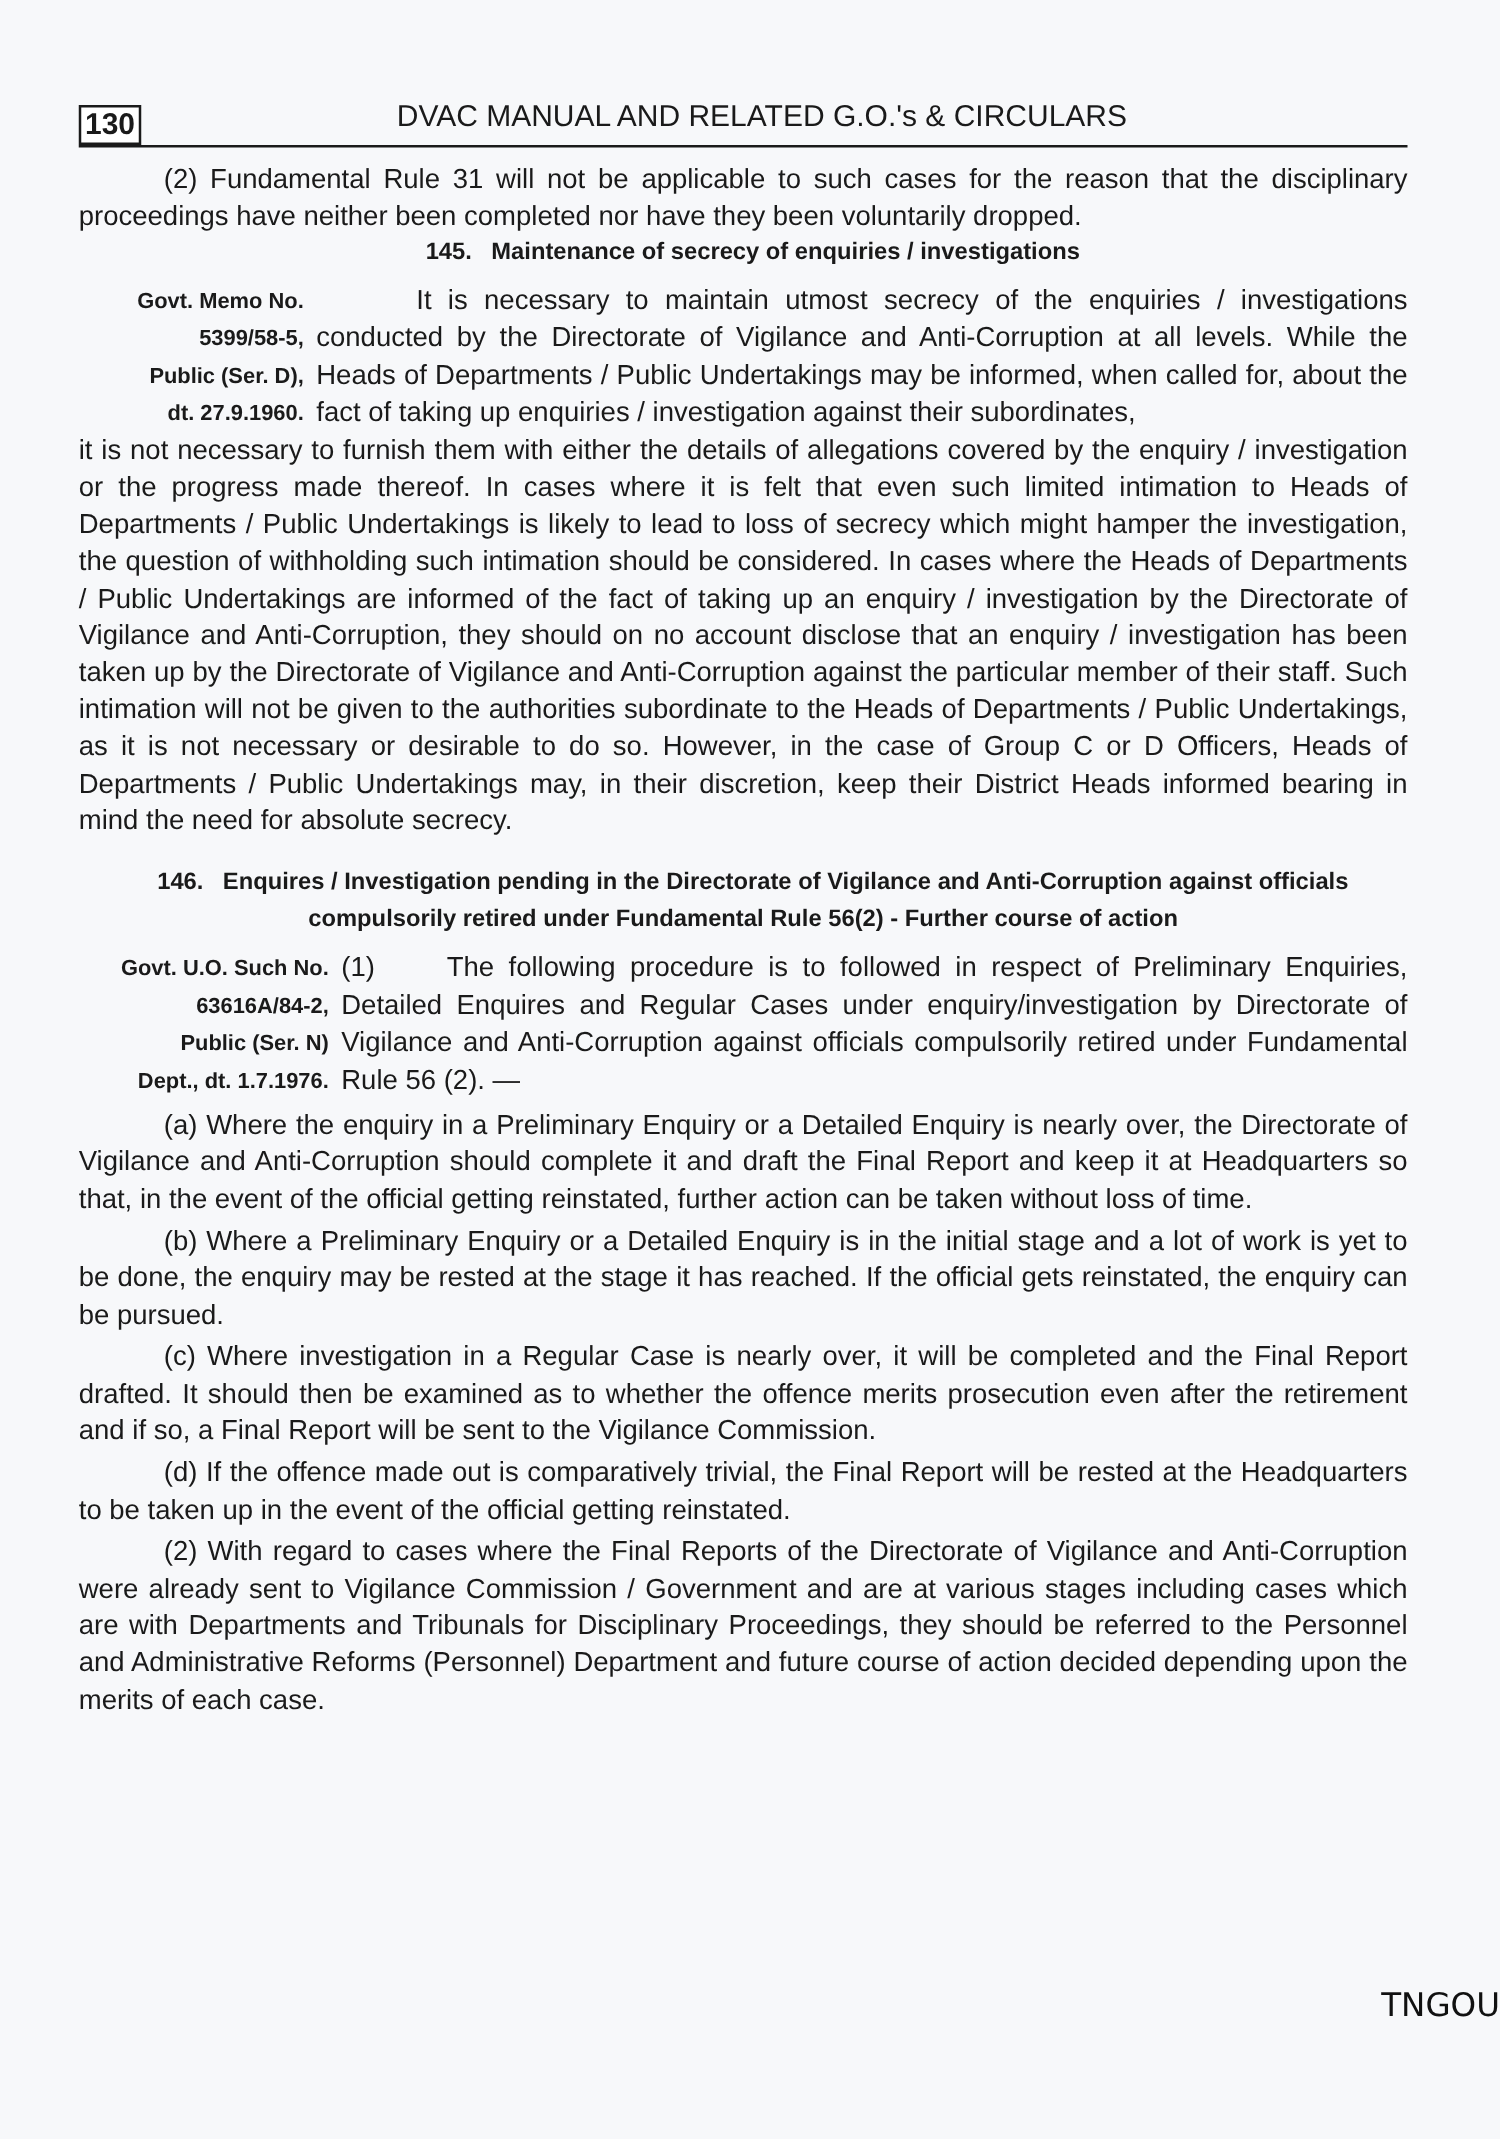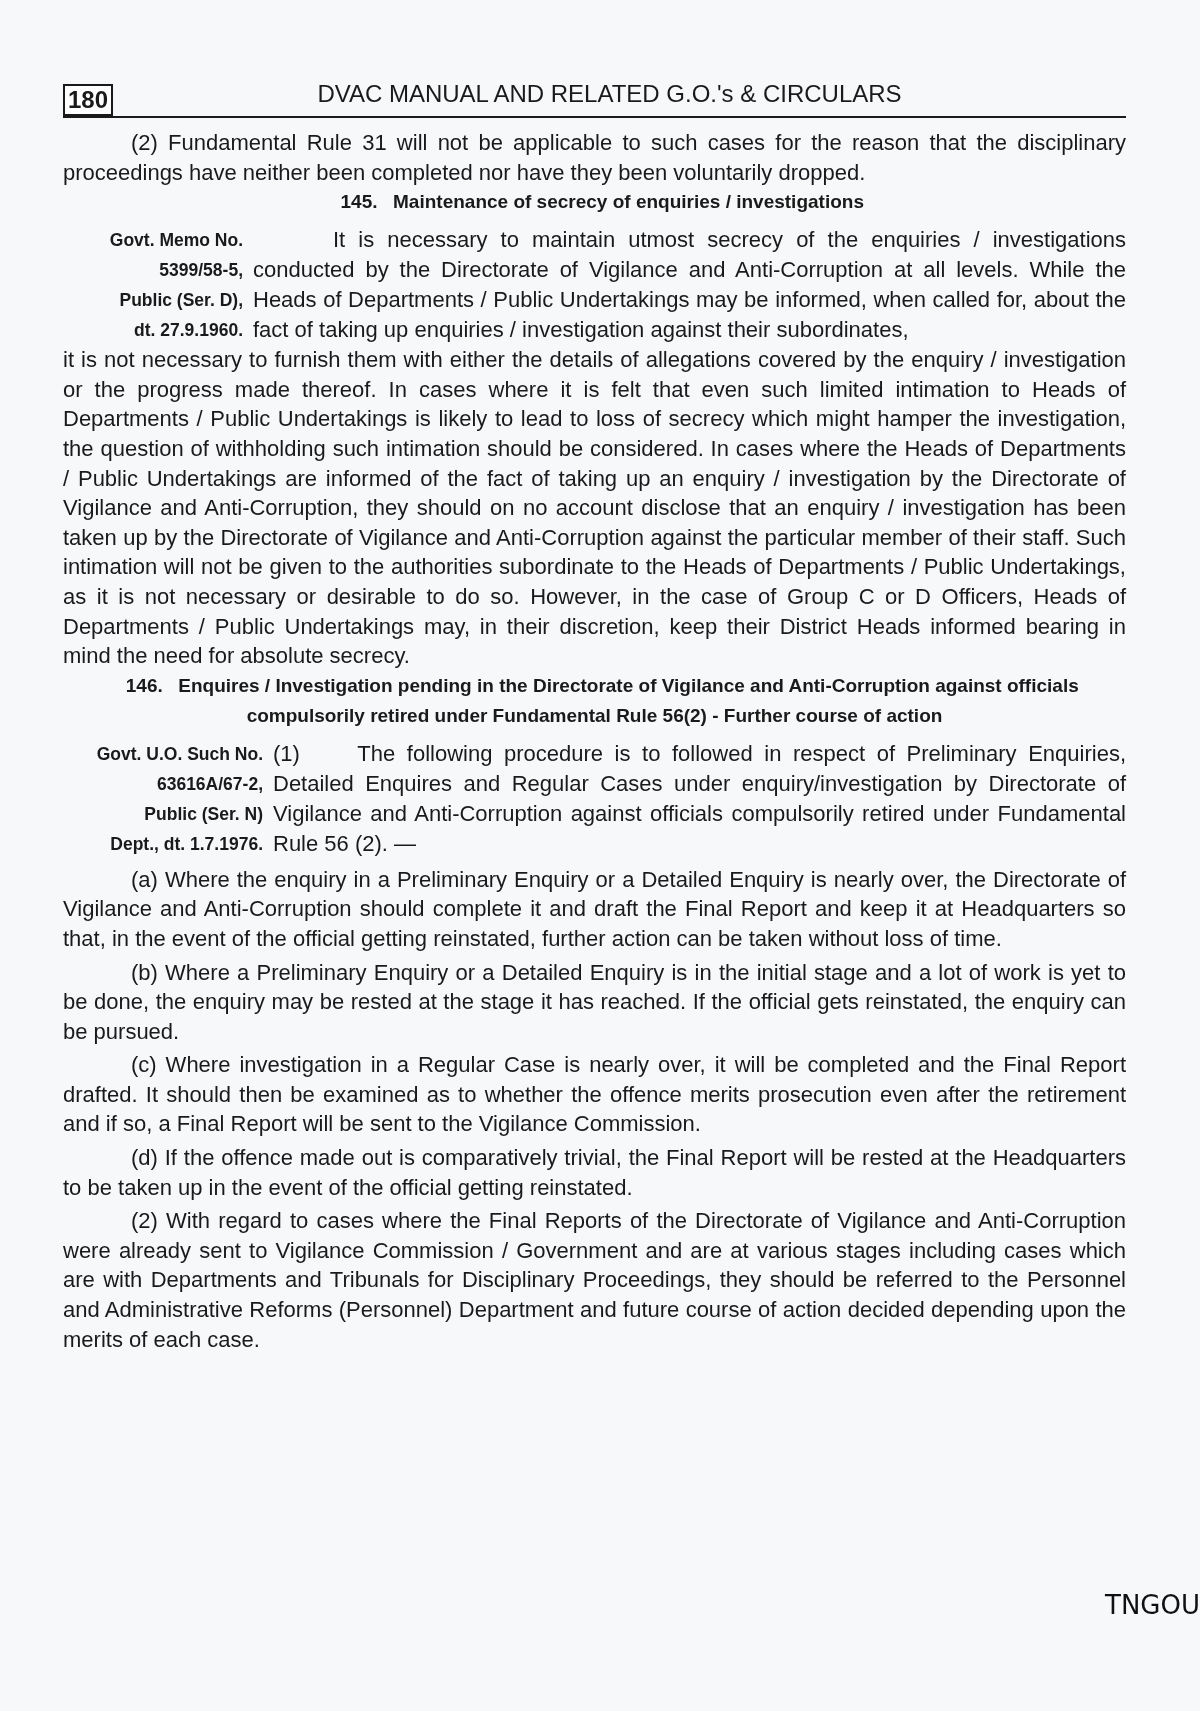--- a/index.html
+++ b/index.html
@@ -36,47 +36,47 @@
   .footer {
     position: absolute; left: 0; right: 0; top: 1590px; text-align: right;
     font-family: "DejaVu Sans", sans-serif; font-size: 26px; color: #111;
   }
 </style>
 </head>
 <body>
 
 <div class="page">
   <div class="header">
-    <span class="page-no">180</span>
+    <span class="page-no">130</span>
     <div class="running-head">DVAC MANUAL AND RELATED G.O.'s &amp; CIRCULARS</div>
   </div>
 
   <p class="indent" style="margin-top:10px;">(2)  Fundamental Rule 31 will not be applicable to such cases for the reason that the disciplinary proceedings have neither been completed nor have they been voluntarily dropped.</p>
 
   <div class="sec" style="margin-top:0px;">
     <span class="num">145.</span><span>Maintenance of secrecy of enquiries / investigations</span>
   </div>
   <div class="ref-block">
     <div class="ref">
       <div>Govt. Memo No.</div>
       <div>5399/58-5,</div>
       <div>Public (Ser. D),</div>
       <div>dt. 27.9.1960.</div>
     </div>
     <p class="ref-text" style="text-indent:80px;line-height:30px;">It is necessary to maintain utmost secrecy of the enquiries / investigations conducted by the Directorate of Vigilance and Anti-Corruption at all levels. While the Heads of Departments / Public Undertakings may be informed, when called for, about the fact of taking up enquiries / investigation against their subordinates,</p>
   </div>
   <p>it is not necessary to furnish them with either the details of allegations covered by the enquiry / investigation or the progress made thereof. In cases where it is felt that even such limited intimation to Heads of Departments / Public Undertakings is likely to lead to loss of secrecy which might hamper the investigation, the question of withholding such intimation should be considered. In cases where the Heads of Departments / Public Undertakings are informed of the fact of taking up an enquiry / investigation by the Directorate of Vigilance and Anti-Corruption, they should on no account disclose that an enquiry / investigation has been taken up by the Directorate of Vigilance and Anti-Corruption against the particular member of their staff. Such intimation will not be given to the authorities subordinate to the Heads of Departments / Public Undertakings, as it is not necessary or desirable to do so. However, in the case of Group C or D Officers, Heads of Departments / Public Undertakings may, in their discretion, keep their District Heads informed bearing in mind the need for absolute secrecy.</p>
 
-  <div class="sec" style="margin-top:0;">
+  <div class="sec" style="margin-top:20px;">
     <span class="num">146.</span><span>Enquires / Investigation pending in the Directorate of Vigilance and Anti-Corruption against officials compulsorily retired under Fundamental Rule 56(2) - Further course of action</span>
   </div>
   <div class="ref-block">
     <div class="ref" style="width:200px;">
       <div>Govt. U.O. Such No.</div>
-      <div>63616A/67-2,</div>
+      <div>63616A/84-2,</div>
       <div>Public (Ser. N)</div>
       <div>Dept., dt. 1.7.1976.</div>
     </div>
     <p class="ref-text" style="line-height:30px;white-space:pre-wrap;">(1)     The following procedure is to followed in respect of Preliminary Enquiries, Detailed Enquires and Regular Cases under enquiry/investigation by Directorate of Vigilance and Anti-Corruption against officials compulsorily retired under Fundamental Rule 56 (2). —</p>
   </div>
   <p class="indent" style="margin-top:6px;">(a)  Where the enquiry in a Preliminary Enquiry or a Detailed Enquiry is nearly over, the Directorate of Vigilance and Anti-Corruption should complete it and draft the Final Report and keep it at Headquarters so that, in the event of the official getting reinstated, further action can be taken without loss of time.</p>
   <p class="indent" style="margin-top:4px;">(b)  Where a Preliminary Enquiry or a Detailed Enquiry is in the initial stage and a lot of work is yet to be done, the enquiry may be rested at the stage it has reached. If the official gets reinstated, the enquiry can be pursued.</p>
   <p class="indent" style="margin-top:4px;">(c)  Where investigation in a Regular Case is nearly over, it will be completed and the Final Report drafted. It should then be examined as to whether the offence merits prosecution even after the retirement and if so, a Final Report will be sent to the Vigilance Commission.</p>
   <p class="indent" style="margin-top:4px;">(d)  If the offence made out is comparatively trivial, the Final Report will be rested at the Headquarters to be taken up in the event of the official getting reinstated.</p>
   <p class="indent" style="margin-top:4px;">(2)  With regard to cases where the Final Reports of the Directorate of Vigilance and Anti-Corruption were already sent to Vigilance Commission / Government and are at various stages including cases which are with Departments and Tribunals for Disciplinary Proceedings, they should be referred to the Personnel and Administrative Reforms (Personnel) Department and future course of action decided depending upon the merits of each case.</p>

